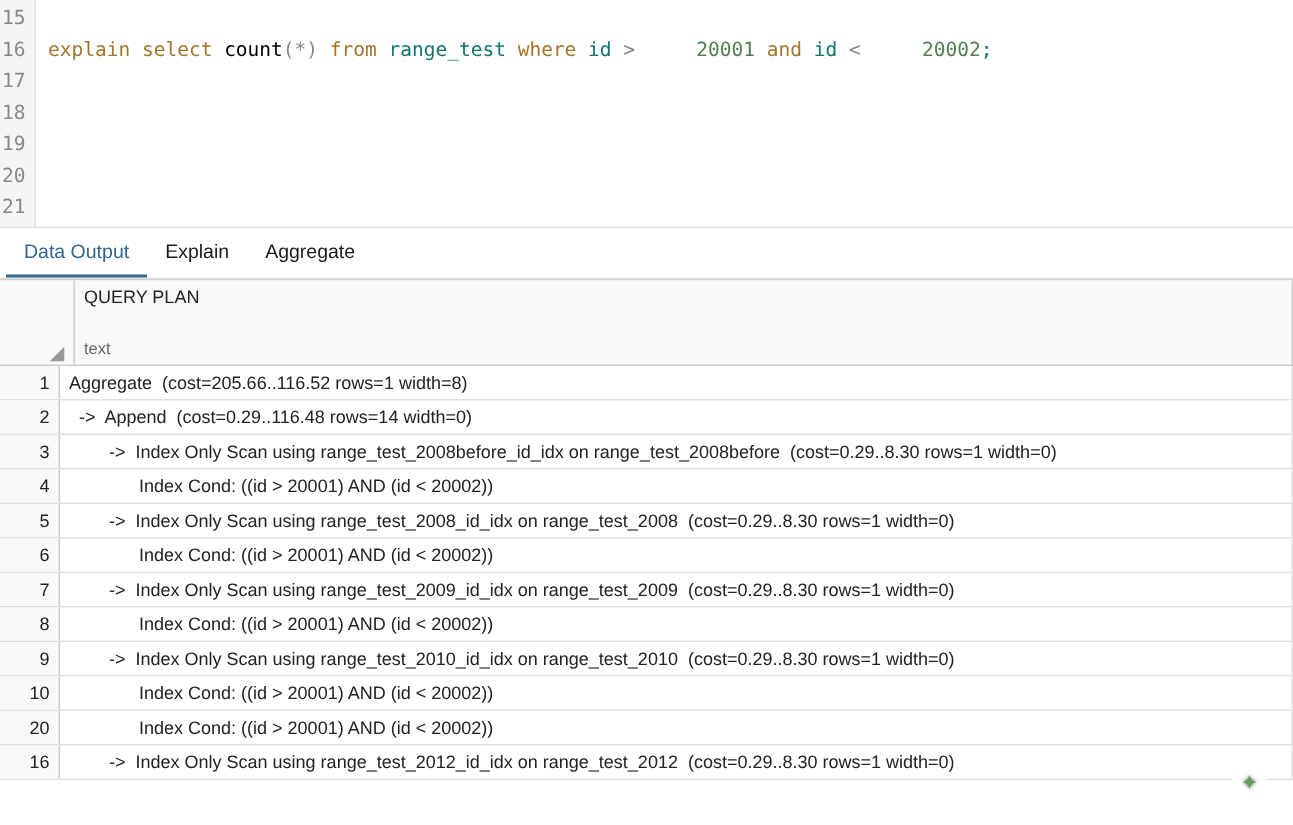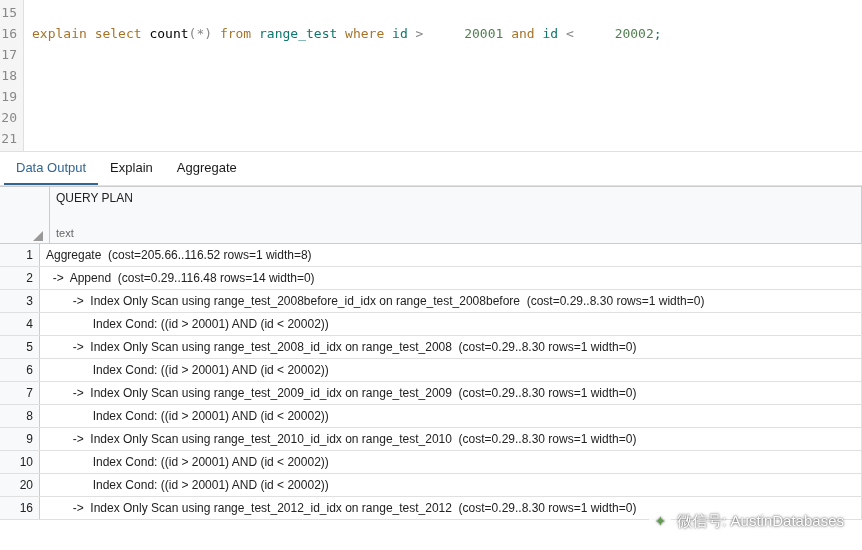--- a/index.html
+++ b/index.html
@@ -126,14 +126,13 @@
       </div>
       <div class="grid-row">
         <div class="row-num">16</div>
         <div class="cell">        -&gt;  Index Only Scan using range_test_2012_id_idx on range_test_2012  (cost=0.29..8.30 rows=1 width=0)</div>
       </div>
     </div>
 </div>
 
 <div class="watermark">
   <span class="watermark-icon">✦</span>
-  <span>微信号: AustinDatabases</span>
 </div>
 
 </body></html>

